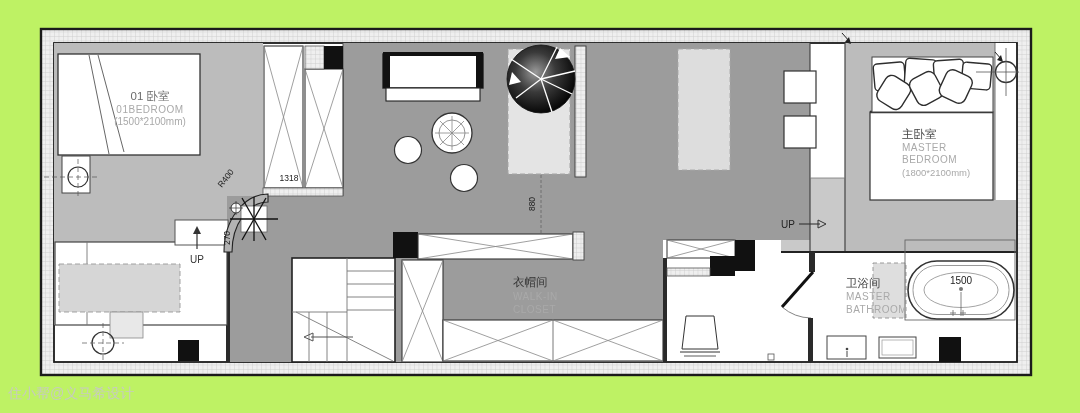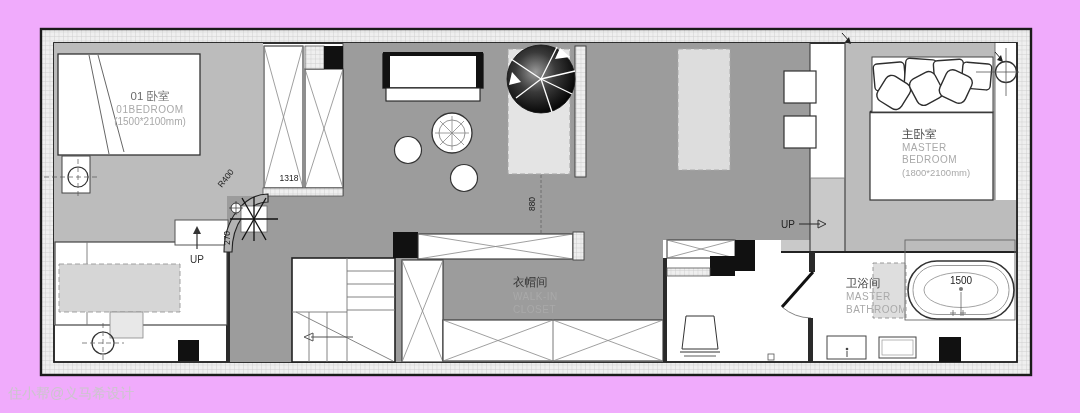--- a/index.html
+++ b/index.html
@@ -1,16 +1,16 @@
 <!DOCTYPE html>
 <html><head>
 <meta charset="utf-8">
 <style>
   html,body{margin:0;padding:0;background:#ffffff;}
-  .stage{position:relative;width:1080px;height:413px;background:#f0abfc;overflow:hidden;
+  .stage{position:relative;width:1080px;height:413px;background:#bef264;overflow:hidden;
          font-family:"Liberation Sans",sans-serif;}
   svg{display:block;}
   text{font-family:"Liberation Sans",sans-serif;}
 </style>
 </head>
 <body>
 
 <div class="stage">
 <svg width="1080" height="413" viewBox="0 0 1080 413">
   <defs>

